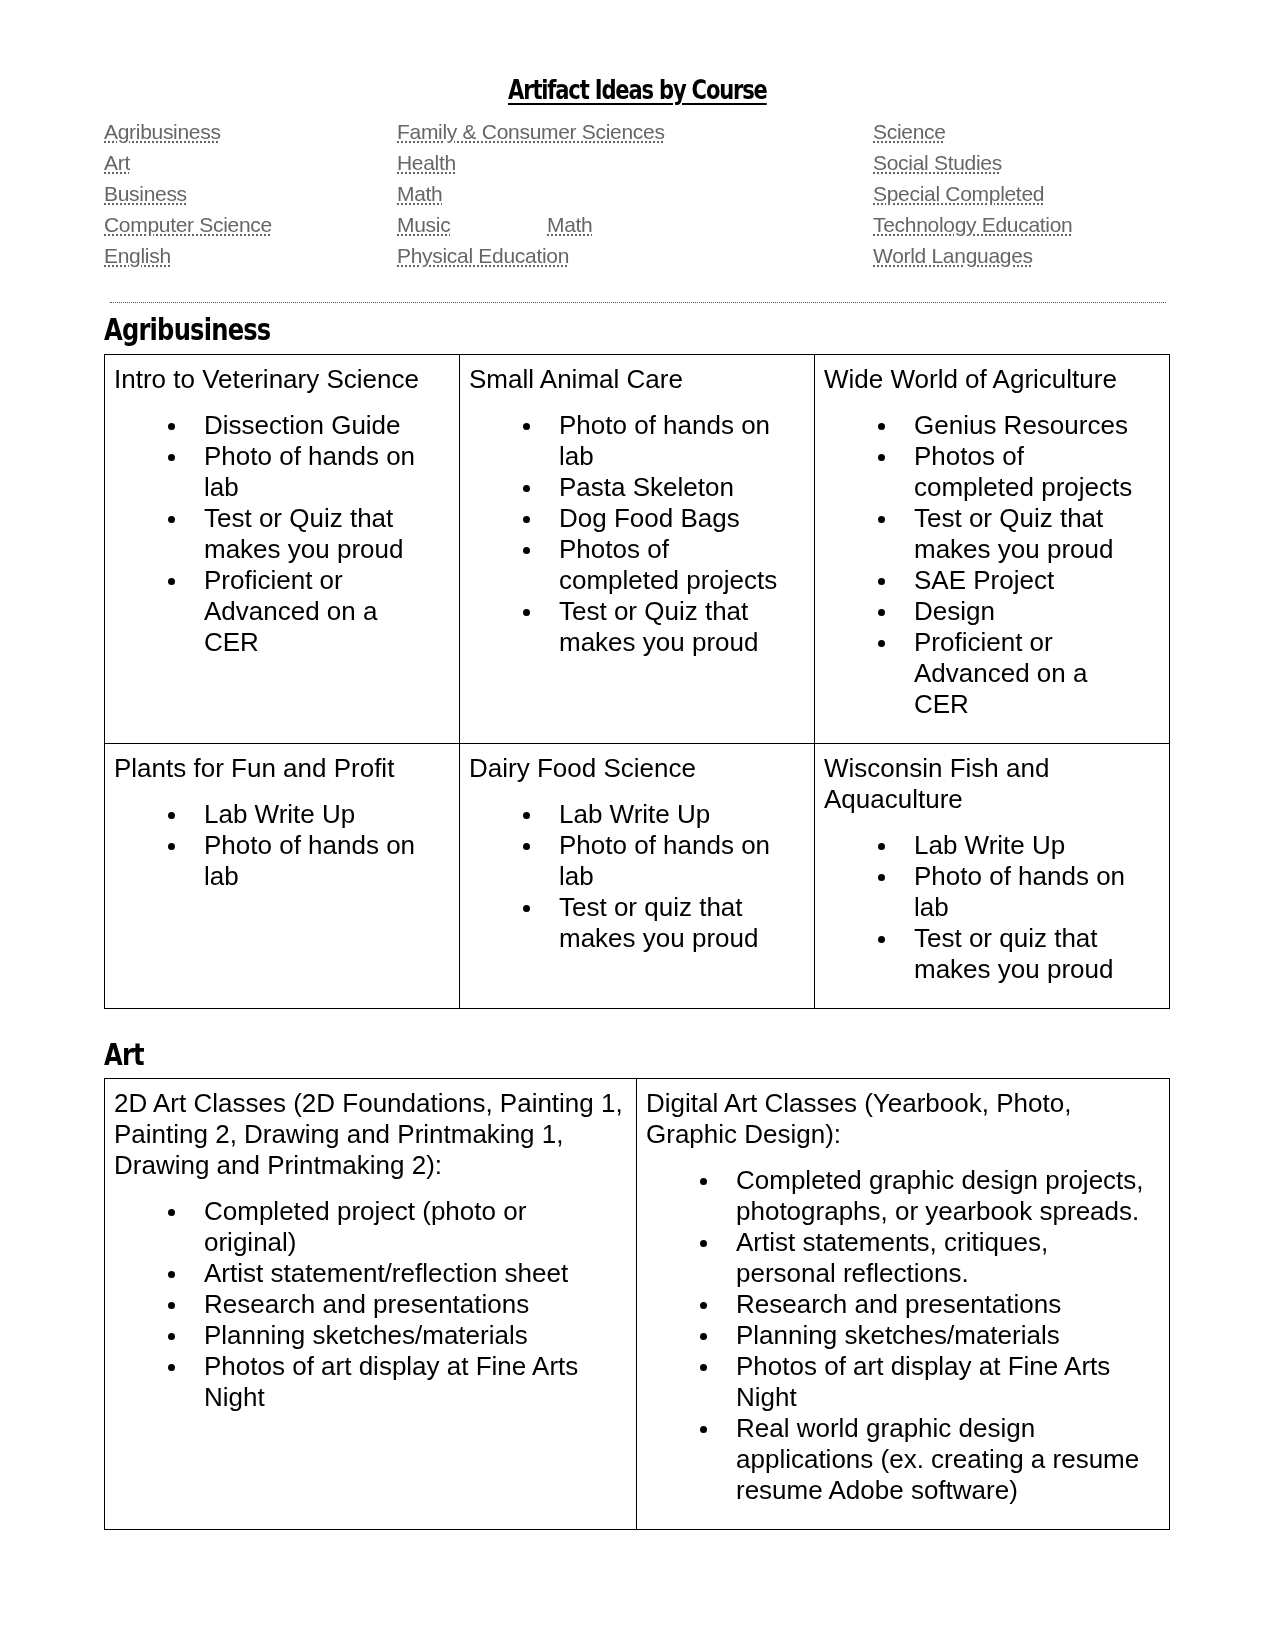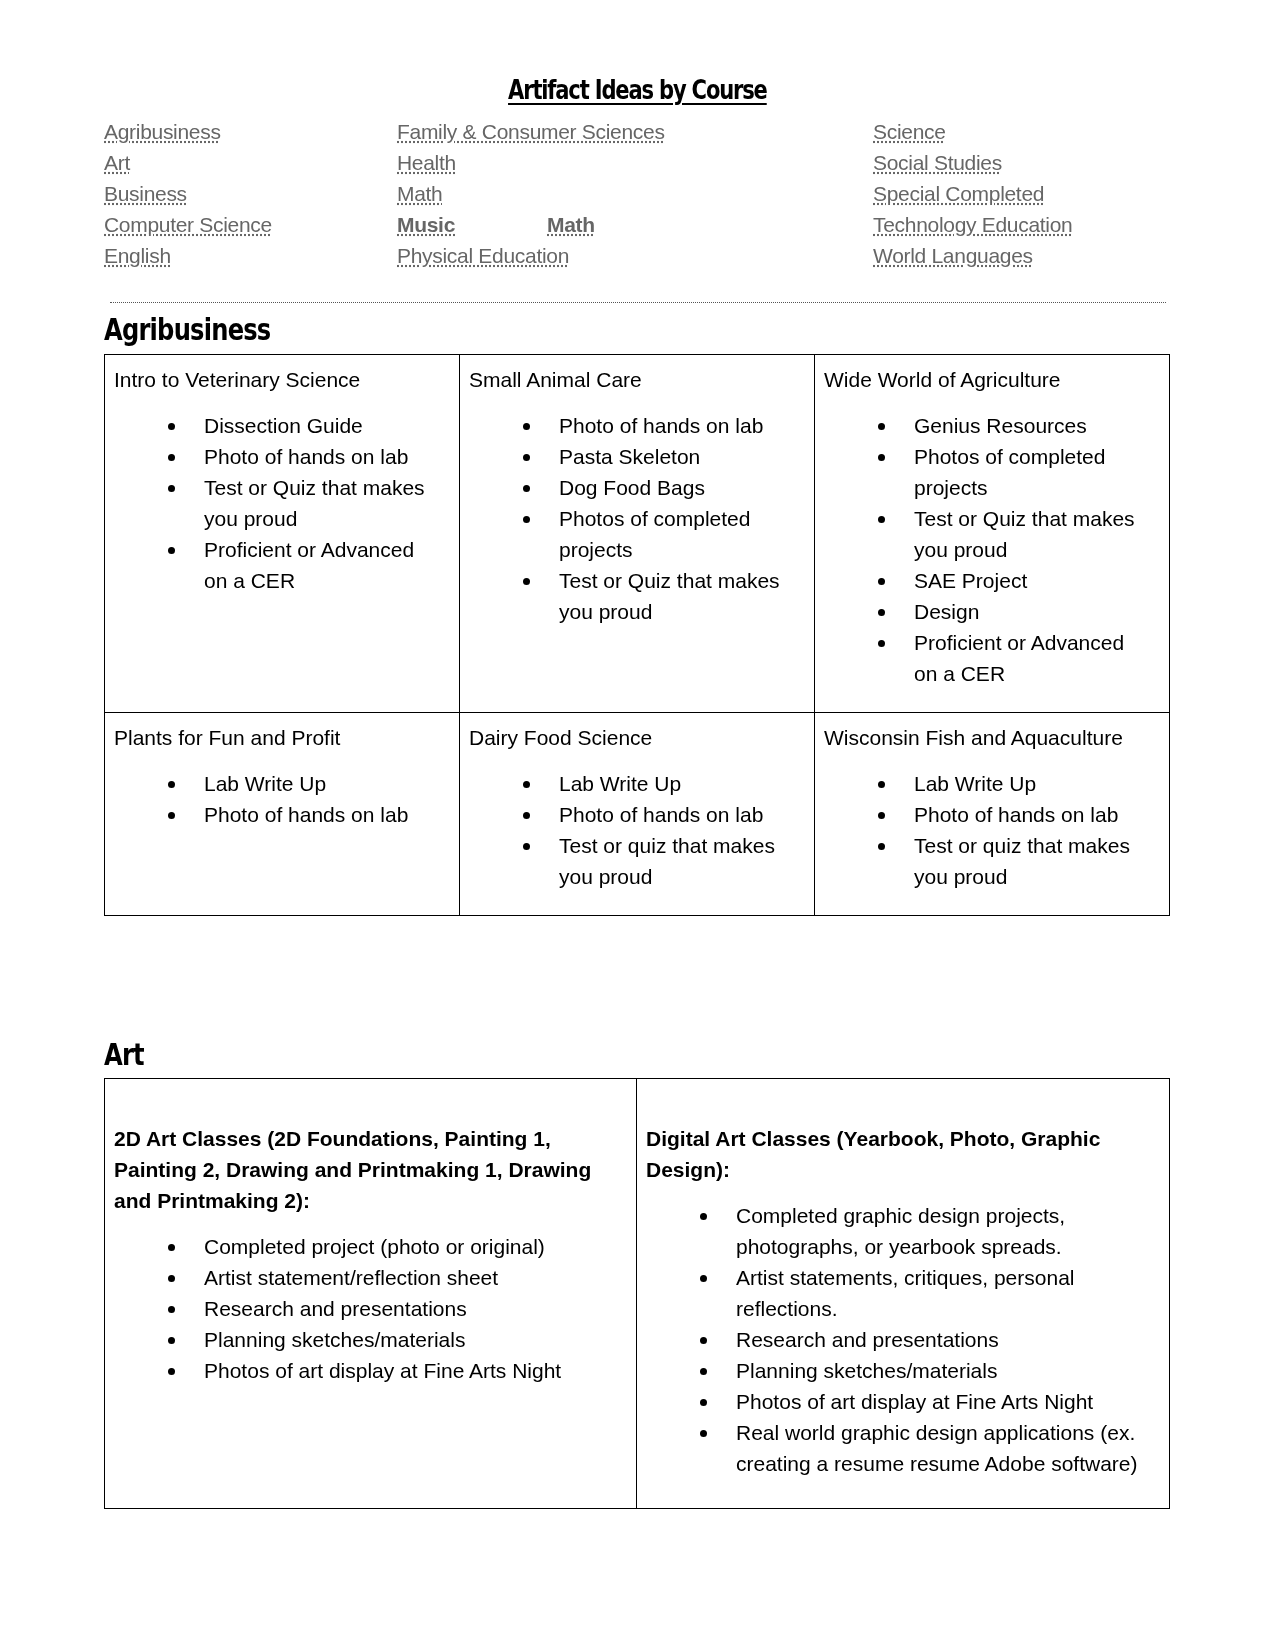--- a/index.html
+++ b/index.html
@@ -28,24 +28,24 @@
   .section-heading {
     position: absolute; left: 104px; font-family: "DejaVu Sans", sans-serif;
     font-size: 31px; font-weight: bold; letter-spacing: -1px;
     transform: scaleX(0.78); transform-origin: 0 0;
   }
   table.grid {
     position: absolute; left: 104px; border-collapse: collapse; table-layout: fixed;
   }
   table.grid td {
     border: 1.5px solid #000; vertical-align: top; padding: 9px 8px 8px 9px;
-    font-size: 21px; line-height: 31px;
+    font-size: 26px; line-height: 31px;
   }
   .cell-title { display: block; }
-  .cell-title.bold { font-weight: bold; margin-top: 35px; }
+  .cell-title.bold { font-weight: normal; }
   ul.bul { margin: 15px; padding: 0 0 0 75px; list-style: none; }
   ul.bul li { position: relative; }
   ul.bul li::before {
     content: ""; position: absolute; left: -36px; top: 13px; width: 7px; height: 7px;
     background: #000; border-radius: 50%;
   }
 </style>
 </head>
 <body>
 
@@ -56,21 +56,21 @@
     <a class="toc-link">Agribusiness</a>
     <a class="toc-link">Art</a>
     <a class="toc-link">Business</a>
     <a class="toc-link">Computer Science</a>
     <a class="toc-link">English</a>
   </div>
   <div class="toc-col" style="left:293px">
     <a class="toc-link">Family &amp; Consumer Sciences</a>
     <a class="toc-link">Health</a>
     <a class="toc-link">Math</a>
-    <div style="position:relative;height:31px;font-weight:bold;">
+    <div style="position:relative;height:31px;">
       <a class="toc-link" style="position:absolute;left:0;top:0">Music</a>
       <a class="toc-link toc-inline" style="top:0">Math</a>
     </div>
     <a class="toc-link">Physical Education</a>
   </div>
   <div class="toc-col" style="left:769px">
     <a class="toc-link">Science</a>
     <a class="toc-link">Social Studies</a>
     <a class="toc-link">Special Completed</a>
     <a class="toc-link">Technology Education</a>

